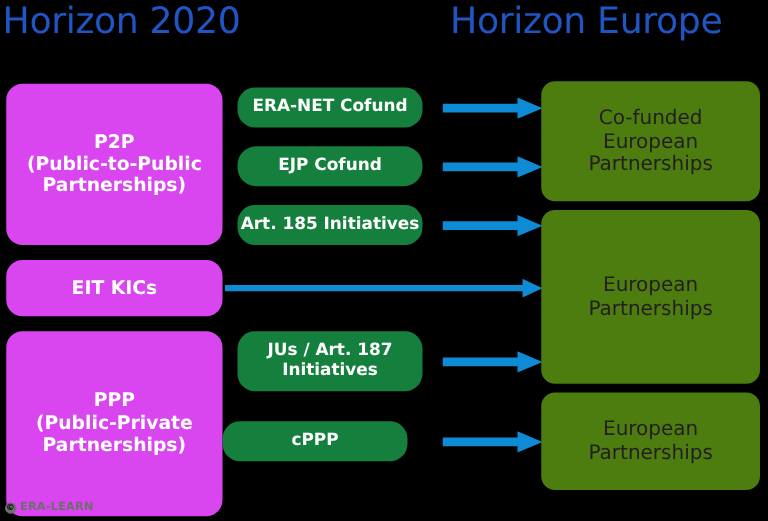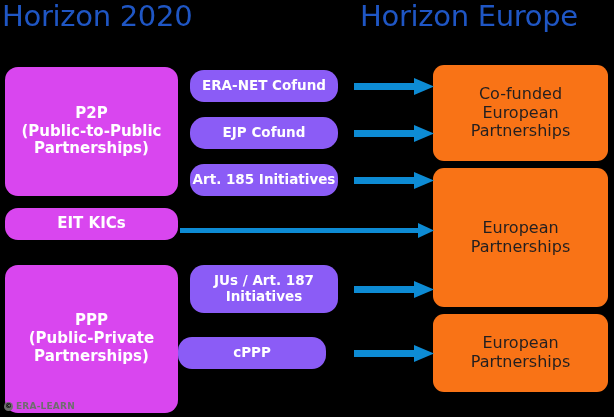--- a/index.html
+++ b/index.html
@@ -44,30 +44,30 @@
   .blue-box {
     background: #d946ef;
     border-radius: 13px;
     color: #ffffff;
     font-weight: bold;
     font-size: 15px;
   }
 
   
   .navy-pill {
-    background: #8b5cf6;
+    background: #15803d;
     border-radius: 14px;
     color: #ffffff;
     font-weight: bold;
     font-size: 13.5px;
   }
 
   
   .yellow-box {
-    background: #f97316;
+    background: #4d7c0f;
     border-radius: 11px;
     color: #231f20;
     font-weight: 400;
     font-size: 16px;
   }
 
   
   .arrow {
     position: absolute;
     display: block;
@@ -108,21 +108,21 @@
   <div id="heading-heu" class="heading">Horizon Europe</div>
 
   <div class="box blue-box" style="left:5px; top:67px; width:173px; height:129px;">
     <div>
       <div>P2P</div>
       <div>(Public-to-Public</div>
       <div>Partnerships)</div>
     </div>
   </div>
 
-  <div class="box blue-box" style="left:5px; top:208px; width:173px; height:32px;">
+  <div class="box blue-box" style="left:5px; top:208px; width:173px; height:45px;">
     <div>
       <div>EIT KICs</div>
     </div>
   </div>
 
   <div class="box blue-box" style="left:5px; top:265px; width:173px; height:148px;">
     <div>
       <div>PPP</div>
       <div>(Public-Private</div>
       <div>Partnerships)</div>

